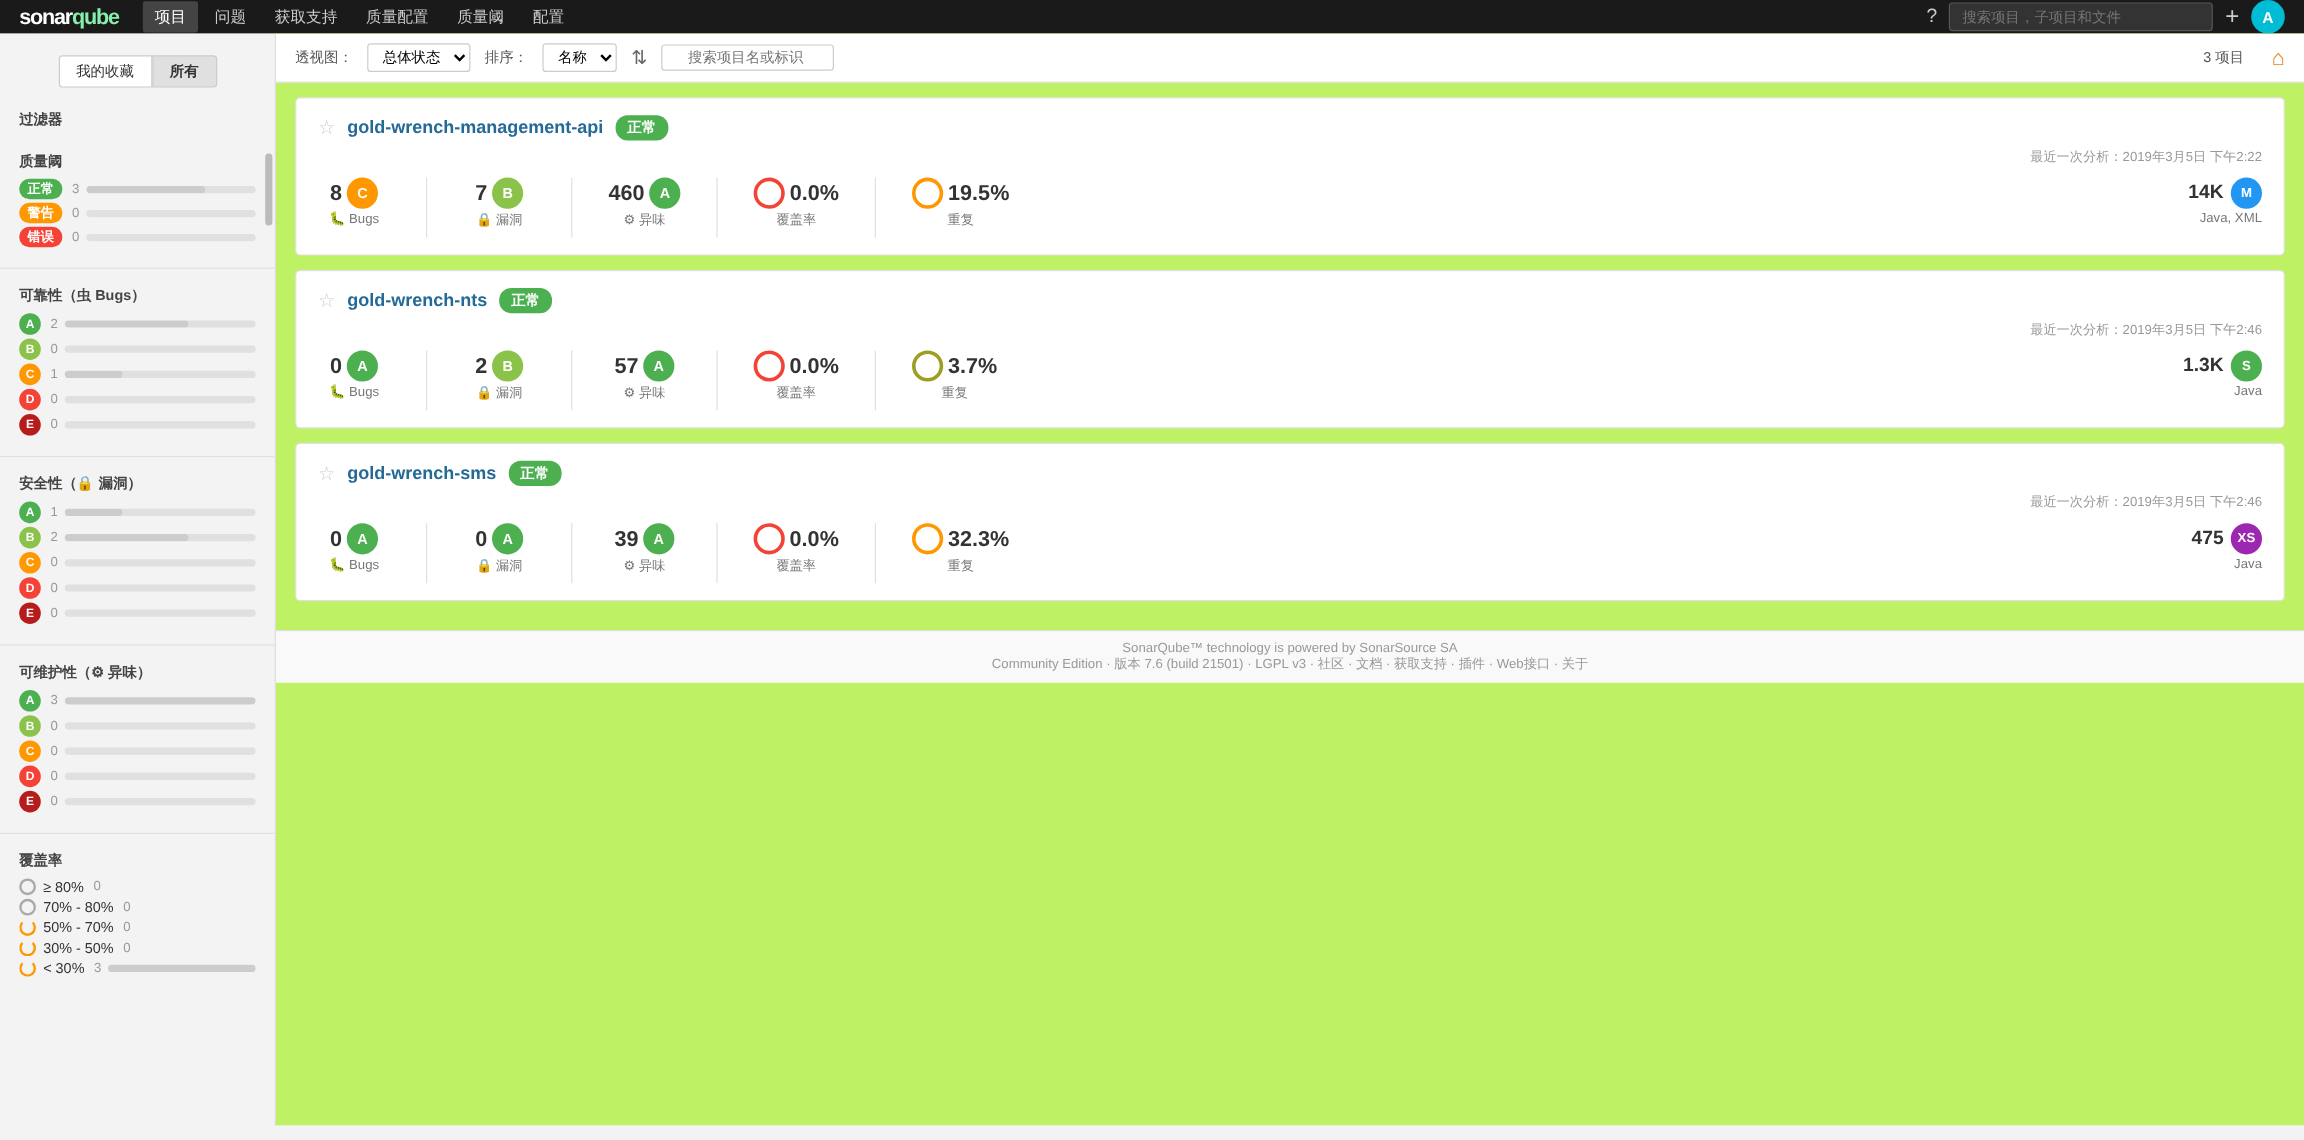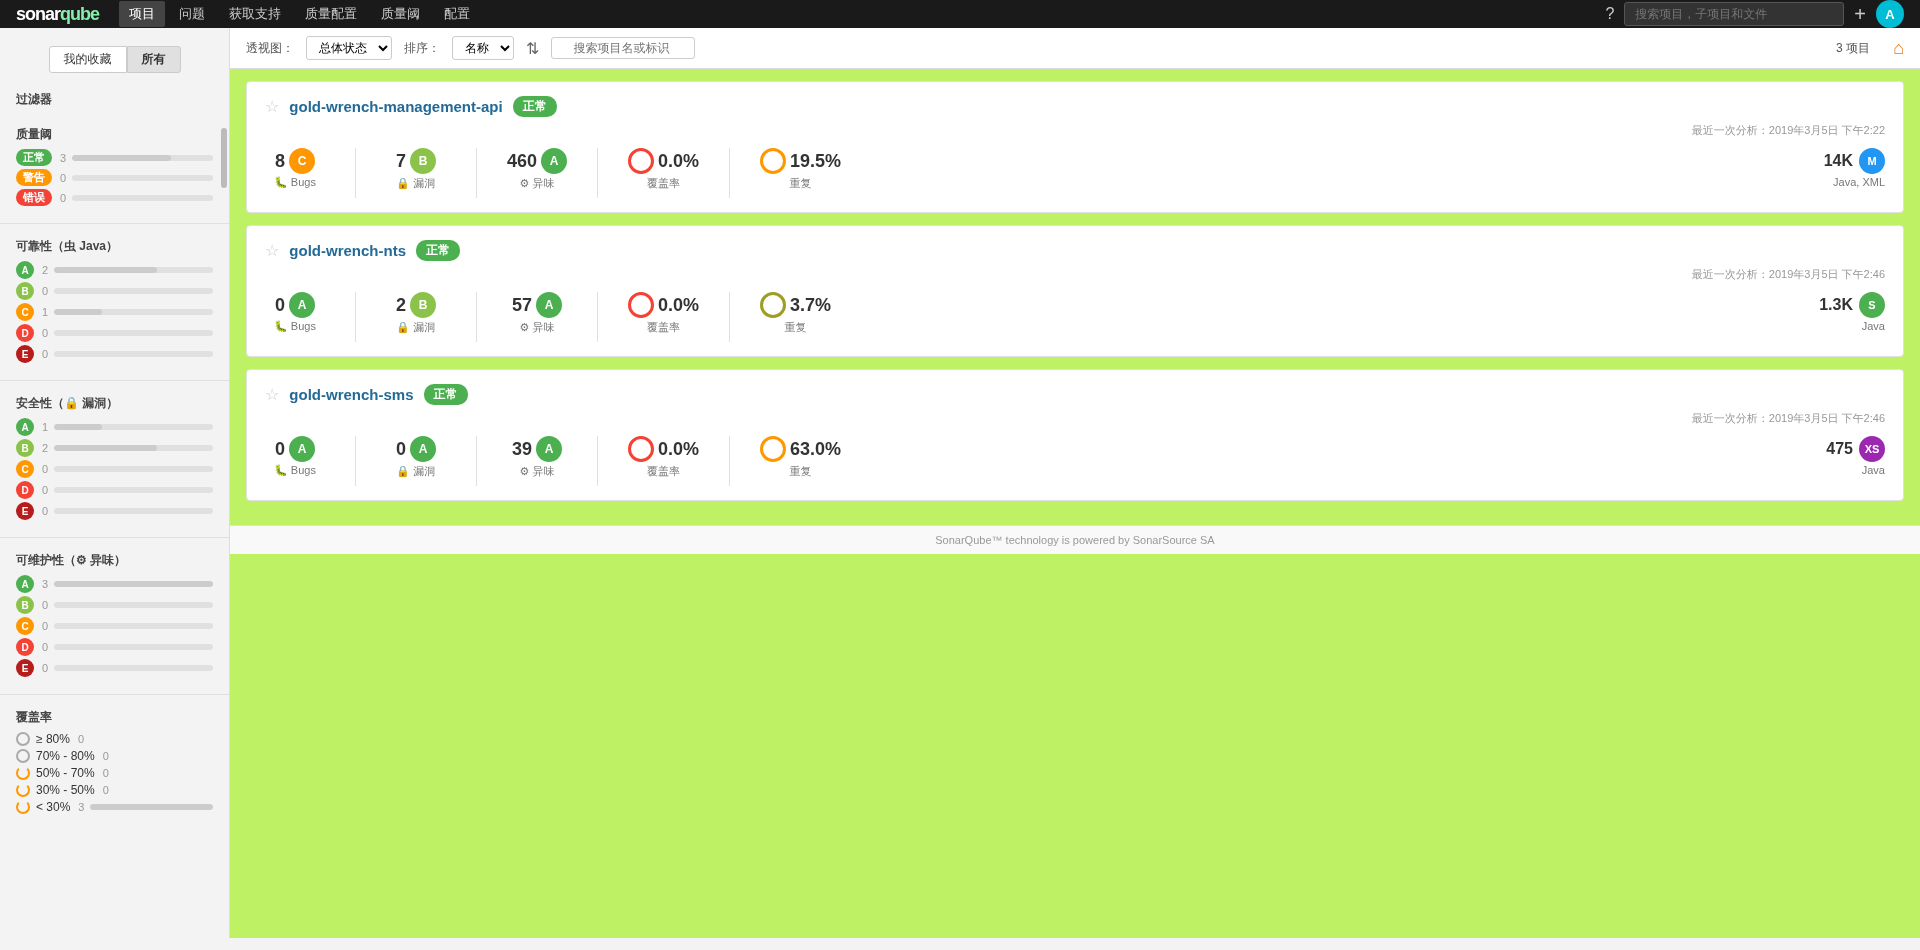--- a/index.html
+++ b/index.html
@@ -318,21 +318,21 @@
         <span class="filter-count">0</span>
         <div class="filter-bar-wrap">
             <div class="filter-bar" style="width:0%"></div>
           </div>
       </div>
     </div>
 
     <div class="filter-divider"></div>
 
     <div class="filter-section">
-      <div class="filter-title">可靠性（虫 Java）</div>
+      <div class="filter-title">可靠性（虫 Bugs）</div>
       <div class="filter-row">
         <div class="grade-circle grade-A">A</div>
         <span class="filter-count">2</span>
         <div class="filter-bar-wrap">
             <div class="filter-bar" style="width:65%"></div>
           </div>
       </div>
       <div class="filter-row">
         <div class="grade-circle grade-B">B</div>
         <span class="filter-count">0</span>
@@ -653,33 +653,44 @@
             <div class="metric-top">
               <div class="coverage-circle cov-red"></div>
               <span>0.0%</span>
             </div>
             <div class="metric-label">覆盖率</div>
           </div>
           <div class="metric-divider"></div>
           <div class="metric-item">
             <div class="metric-top">
               <div class="coverage-circle cov-orange"></div>
-              <span>63.0%</span>
+              <span>32.3%</span>
             </div>
             <div class="metric-label">重复</div>
           </div>
           <div class="metric-size">
             <div class="metric-size-top">
               <span>475</span>
               <div class="size-avatar sa-XS">XS</div>
             </div>
             <div class="metric-size-label">Java</div>
           </div>
         </div>
       </div>
 
     </div>
 
     <footer class="page-footer">
       <div>SonarQube™ technology is powered by SonarSource SA</div>
+      <div>
+        <span>Community Edition</span> ·
+        <span>版本 7.6 (build 21501)</span> ·
+        <a>LGPL v3</a> ·
+        <a>社区</a> ·
+        <a>文档</a> ·
+        <a>获取支持</a> ·
+        <a>插件</a> ·
+        <a>Web接口</a> ·
+        <a>关于</a>
+      </div>
     </footer>
   </main>
 </div>
 
 </body></html>

